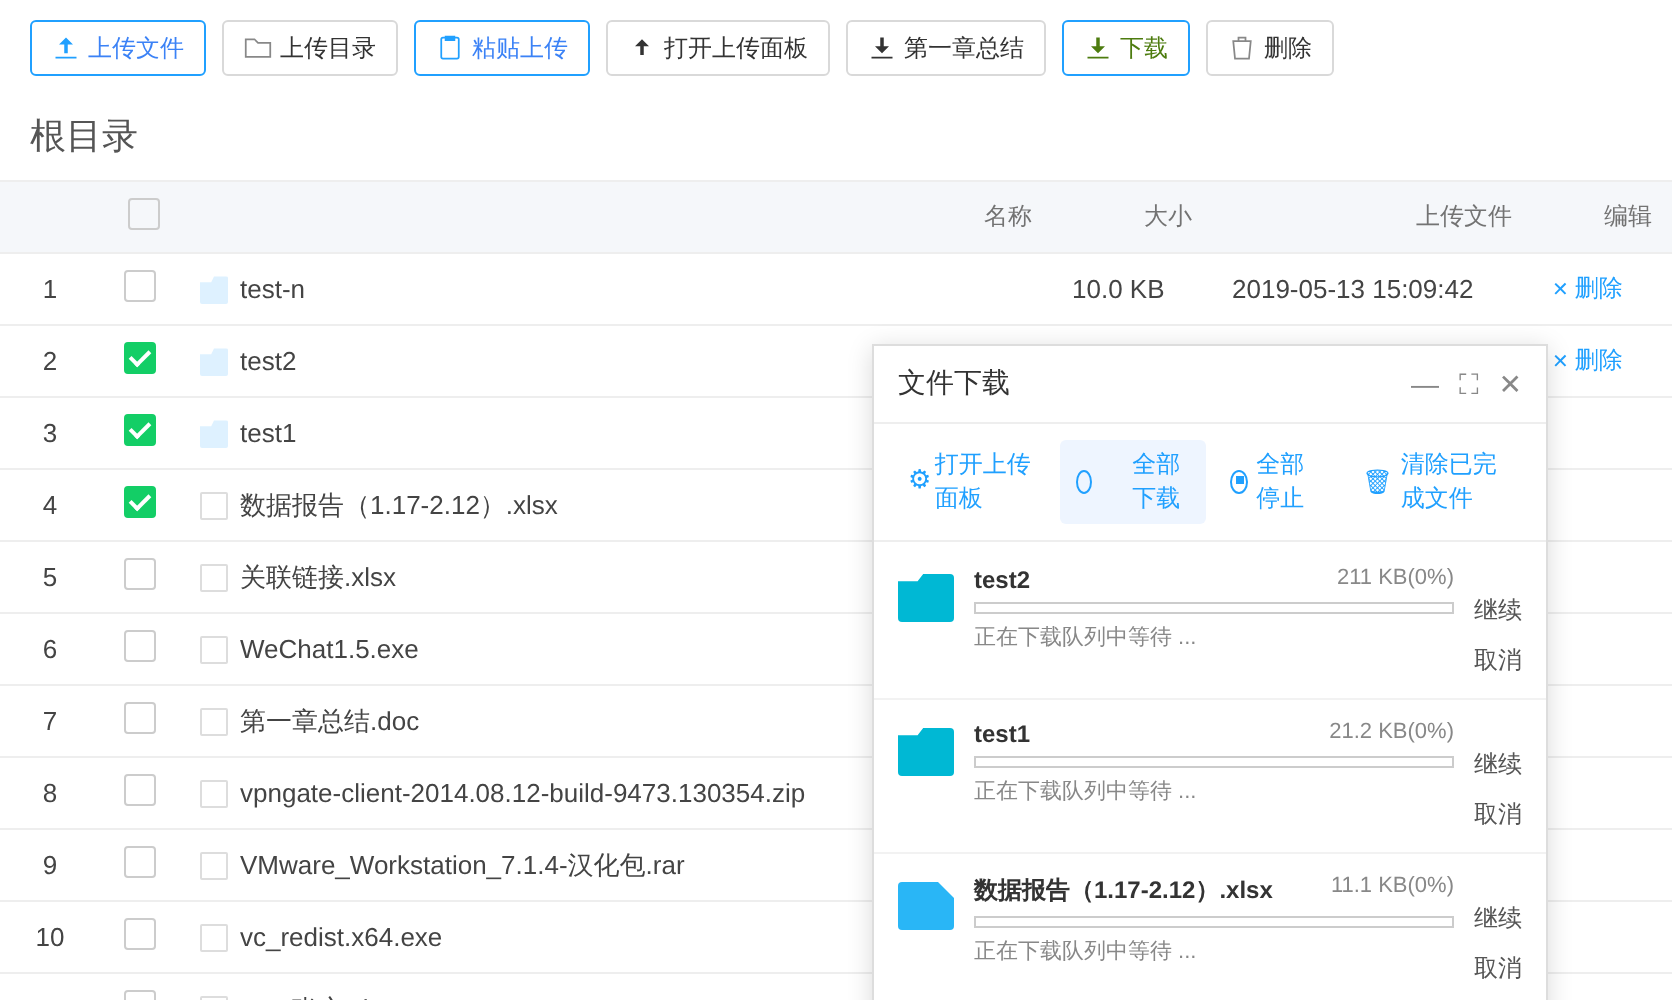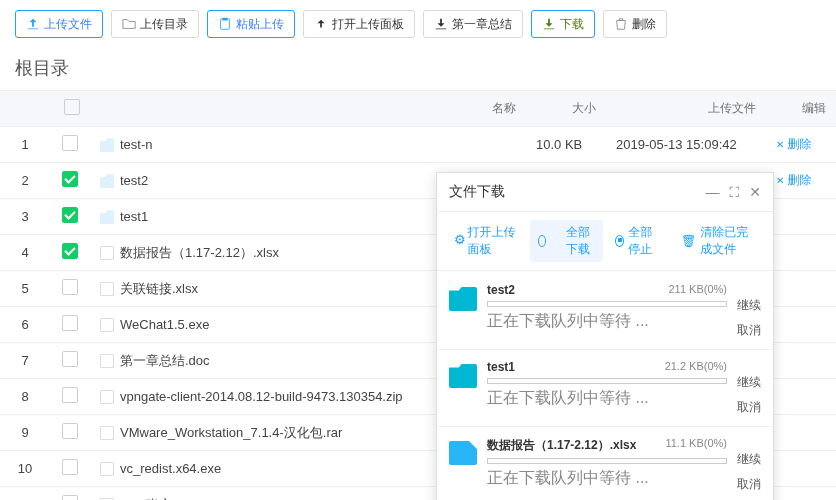--- a/index.html
+++ b/index.html
@@ -51,21 +51,21 @@
 .dl-item + .dl-item { border-top: 1px solid #f2f2f2; margin-top: 4px; padding-top: 10px; }
 .dl-ficon { width: 28px; height: 24px; margin-top: 4px; }
 .dl-ficon.folder { background: #00b8d4; border-radius: 2px; clip-path: polygon(0 15%, 35% 15%, 45% 0, 100% 0, 100% 100%, 0 100%); }
 .dl-ficon.file { background: #29b6f6; border-radius: 2px; position: relative; }
 .dl-ficon.file::before { content:""; position:absolute; right:0; top:0; border:4px solid #fff; border-left-color:transparent; border-bottom-color:transparent; }
 .dl-body { flex: 1; }
 .dl-name-row { display: flex; justify-content: space-between; font-size: 12px; }
 .dl-name { font-weight: bold; color: #333; }
 .dl-size { color: #888; font-size: 11px; }
 .dl-prog { height: 6px; border: 1px solid #ccc; margin: 4px 0; }
-.dl-status { font-size: 16px; color: #888; }
+.dl-status { font-size: 11px; color: #888; }
 .dl-actions { display: flex; flex-direction: column; gap: 8px; font-size: 12px; color: #555; padding-top: 14px; }
 .dl-actions span { cursor: pointer; }
 </style>
 </head>
 <body>
 
 <div class="toolbar" id="toolbar">
     <button class="btn primary">
       <span class="icon">
         <svg viewBox="0 0 16 16" width="14" height="14">

